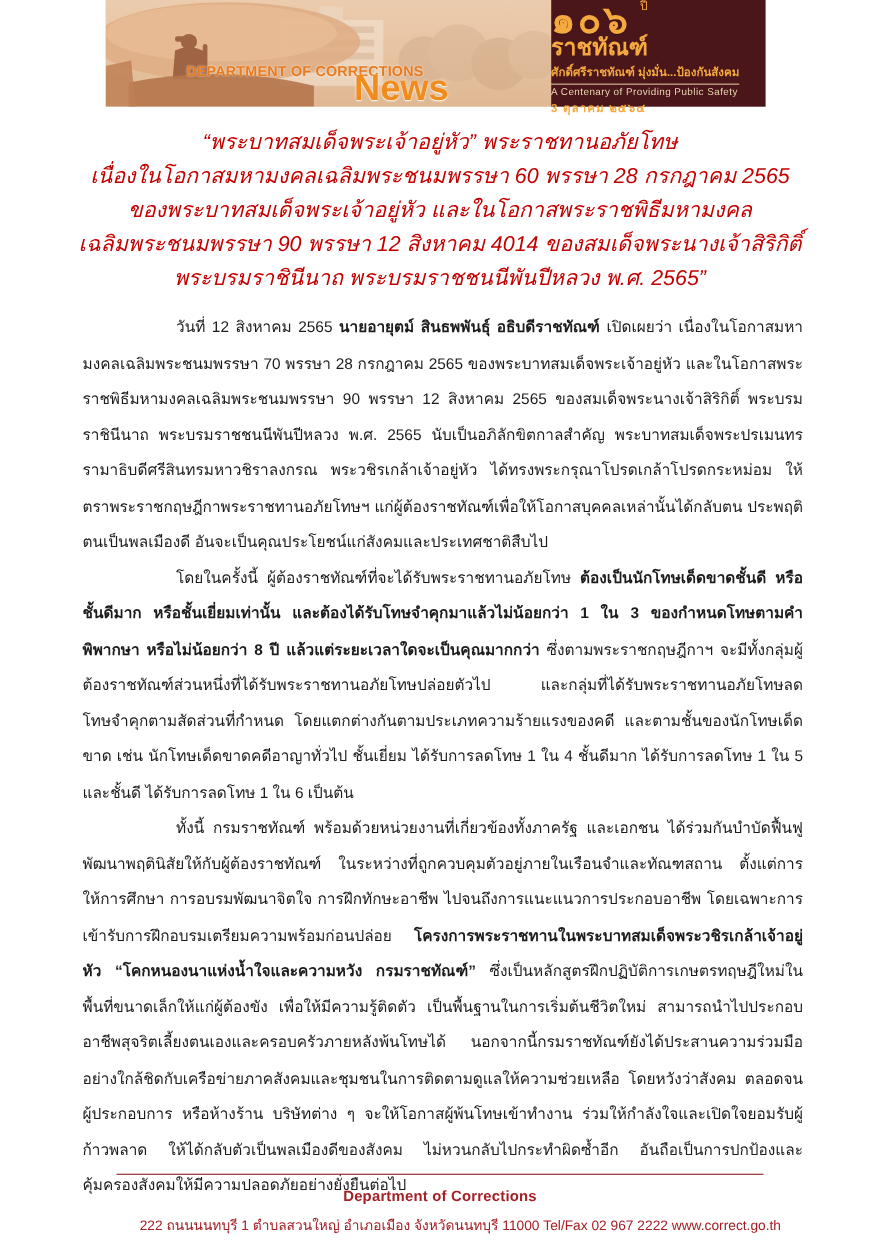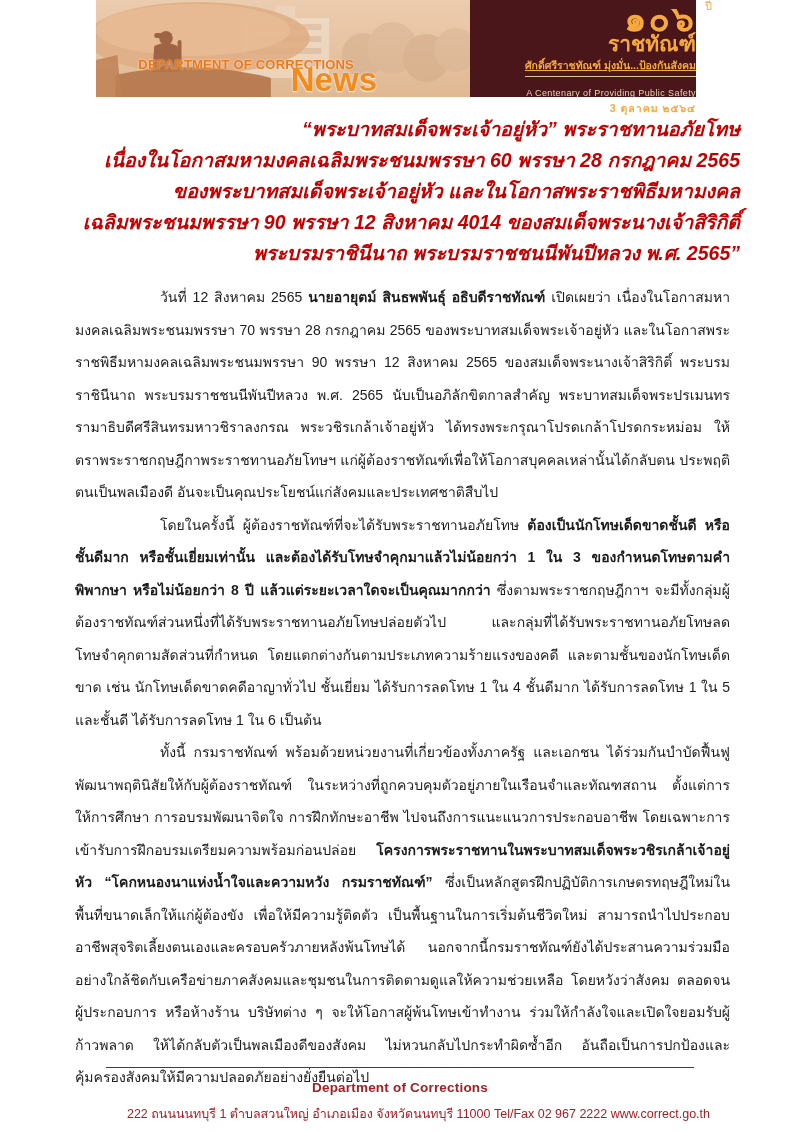--- a/index.html
+++ b/index.html
@@ -39,23 +39,23 @@
     color:#e87a1e;white-space:nowrap;
     text-shadow:0 0 2px rgba(255,255,255,.8);
   }
   .news-label{
     position:absolute;right:93px;top:63px;
     font-size:33px;font-weight:bold;line-height:1;
     color:#f08c1e;
     text-shadow:0 1px 1px rgba(255,255,255,.9),0 0 3px rgba(255,255,255,.6);
   }
   .logo-panel{
-    width:226px;height:97px;
+    width:195px;height:97px;
     background:var(--maroon);
-    display:flex;flex-direction:column;align-items:flex-end;
+    display:flex;flex-direction:column;align-items:flex-start;
     padding-top:3px;
     color:var(--orange);
   }
   .logo-num-row{position:relative;line-height:.95;text-align:center;}
   .logo-number{
     font-size:35px;font-weight:bold;letter-spacing:2px;
     color:var(--orange-soft);
     text-shadow:0 1px 0 rgba(0,0,0,.35);
     font-family:"DejaVu Sans",sans-serif;
   }
@@ -65,37 +65,36 @@
   }
   .logo-name{
     font-size:21px;font-weight:bold;color:var(--orange-soft);
     margin-top:-4px;line-height:1.1;
   }
   .logo-motto{
     font-size:10.5px;font-weight:bold;color:var(--orange-soft);
     margin-top:2px;padding-bottom:2px;
     border-bottom:1px solid #d9c49a;
     white-space:nowrap;
-    text-decoration:underline;
   }
   .logo-motto-en{
     font-size:9px;color:#e8d7b0;letter-spacing:.4px;
-    margin-top:11px;white-space:nowrap;
+    margin-top:1px;white-space:nowrap;
   }
   .logo-date{
     font-size:10.5px;font-weight:bold;color:var(--orange-soft);
     margin-top:2px;letter-spacing:1px;
   }
 
   
   .title-block{
     margin:17px 60px 0 60px;
-    text-align:right;
+    text-align:center;
     color:var(--title-red);
-    font-weight:bold;font-style:italic;
+    font-weight:normal;font-style:italic;
     font-size:19.5px;line-height:31px;
   }
 
   
   .body-block{
     margin:12px 70px 0 75px;
     width:655px;
   }
   .para{
     font-size:14px;line-height:32.5px;

